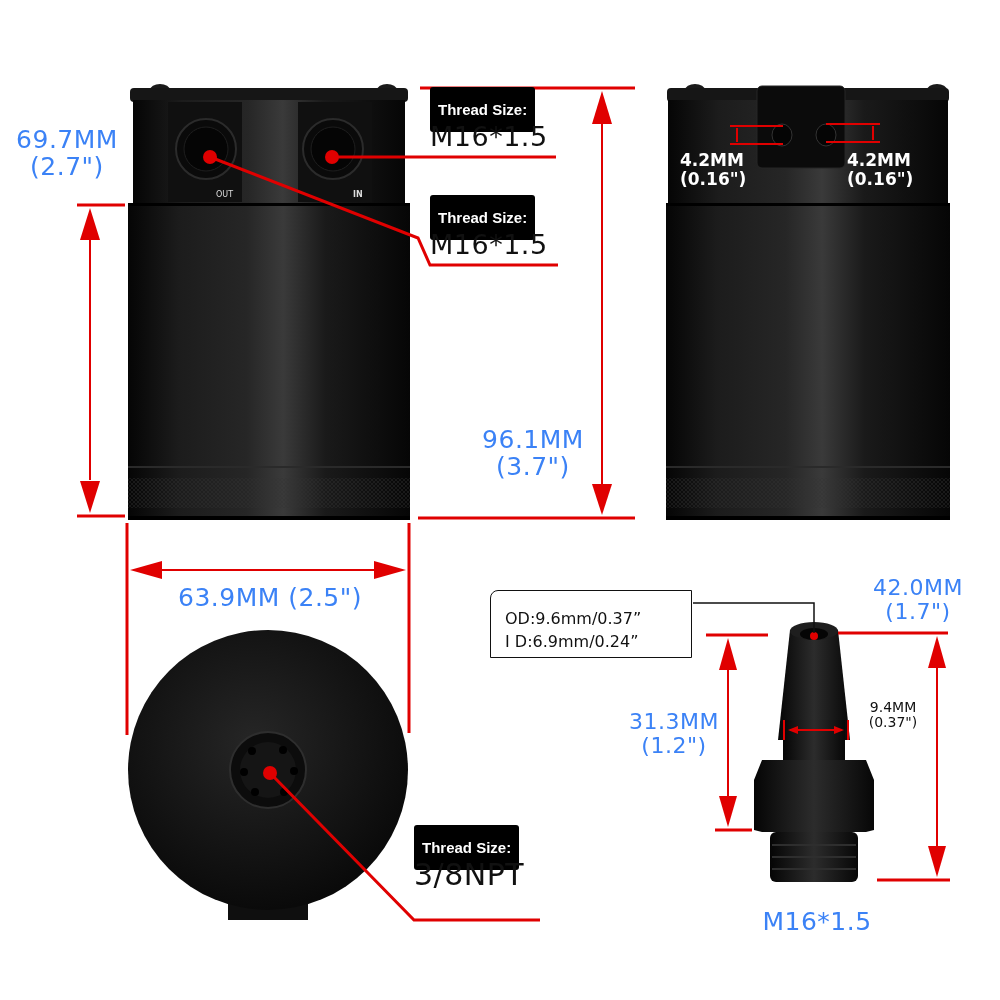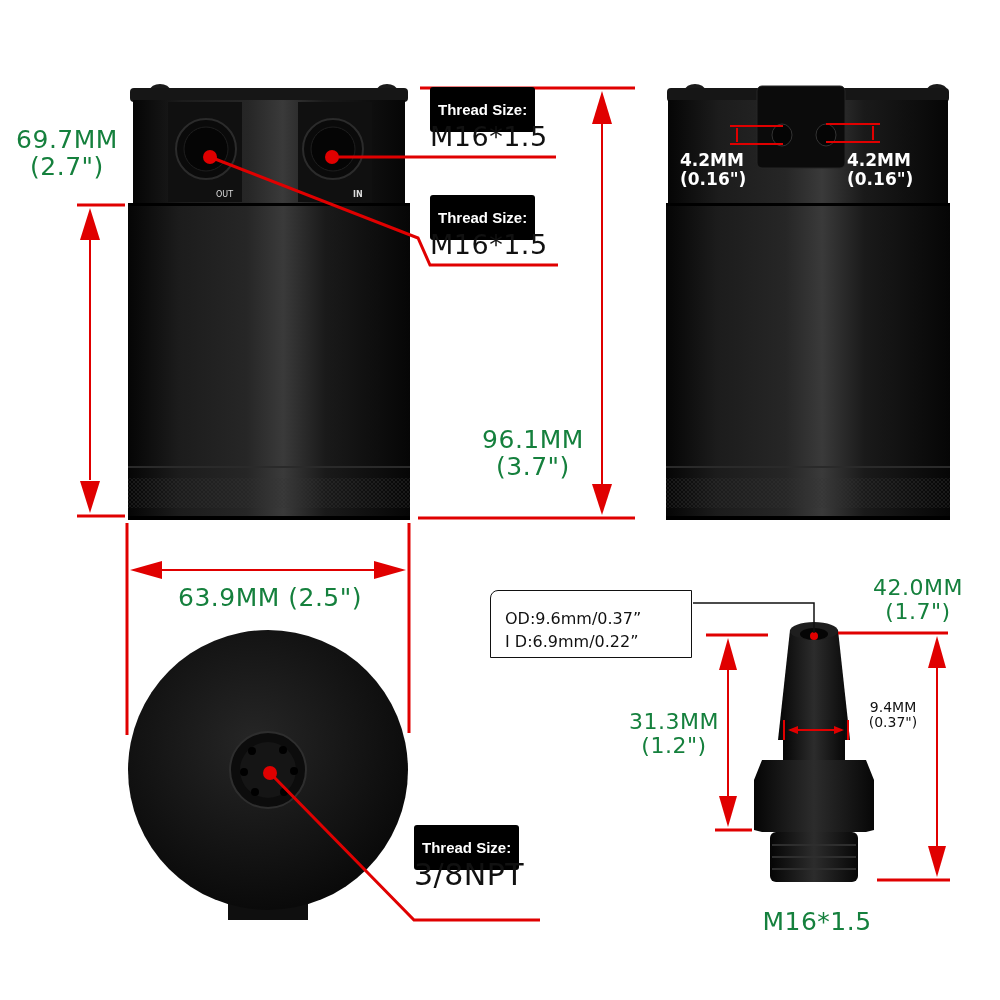--- a/index.html
+++ b/index.html
@@ -1,18 +1,18 @@
 <!DOCTYPE html>
 <html><head>
 <meta charset="utf-8">
 <style>
   html, body { margin:0; padding:0; background:#ffffff; }
   body { width:1000px; height:1000px; position:relative; overflow:hidden; font-family:"DejaVu Sans", sans-serif; color:#111; }
   .abs { position:absolute; }
-  .dim { font-size:25px; line-height:27px; color:#15803d; text-align:center; letter-spacing:0.5px; }
+  .dim { font-size:25px; line-height:27px; color:#3b82f6; text-align:center; letter-spacing:0.5px; }
   .dim-small { font-size:14px; line-height:15px; color:#111; text-align:center; }
   .dim-white { font-size:17px; line-height:19px; color:#fff; text-align:left; font-weight:bold; }
   .tag { background:#000; color:#fff; font-weight:bold; font-size:15px; border-radius:3px; padding:14px 8px; line-height:19px; font-family:"Liberation Sans", sans-serif; }
   .thread-val { font-size:27px; line-height:30px; color:#111; letter-spacing:0.5px; }
   .callout { border:1.5px solid #111; border-radius:8px 0 0 0; background:#fff; font-size:16px; line-height:23px; padding:16px 10px 4px 14px; color:#111; }
   svg { position:absolute; left:0; top:0; }
 </style>
 </head>
 <body>
 
@@ -202,21 +202,21 @@
 
 <div class="abs dim" style="left:150px; top:584px; width:240px;">63.9MM (2.5")</div>
 
 <div class="abs" style="left:414px; top:838px;">
   <span class="tag">Thread Size:</span>
   <div class="thread-val" style="margin-top:3px; font-size:30px;">3/8NPT</div>
 </div>
 
 <div class="abs callout" style="left:490px; top:590px; width:176px;">
   <div>OD:9.6mm/0.37”</div>
-  <div>I D:6.9mm/0.22”</div>
+  <div>I D:6.9mm/0.24”</div>
 </div>
 
 <div class="abs dim" style="left:858px; top:576px; width:120px; font-size:22px; line-height:24px;">
   <div>42.0MM</div>
   <div>(1.7")</div>
 </div>
 
 <div class="abs dim" style="left:624px; top:710px; width:100px; font-size:22px; line-height:24px;">
   <div>31.3MM</div>
   <div>(1.2")</div>

